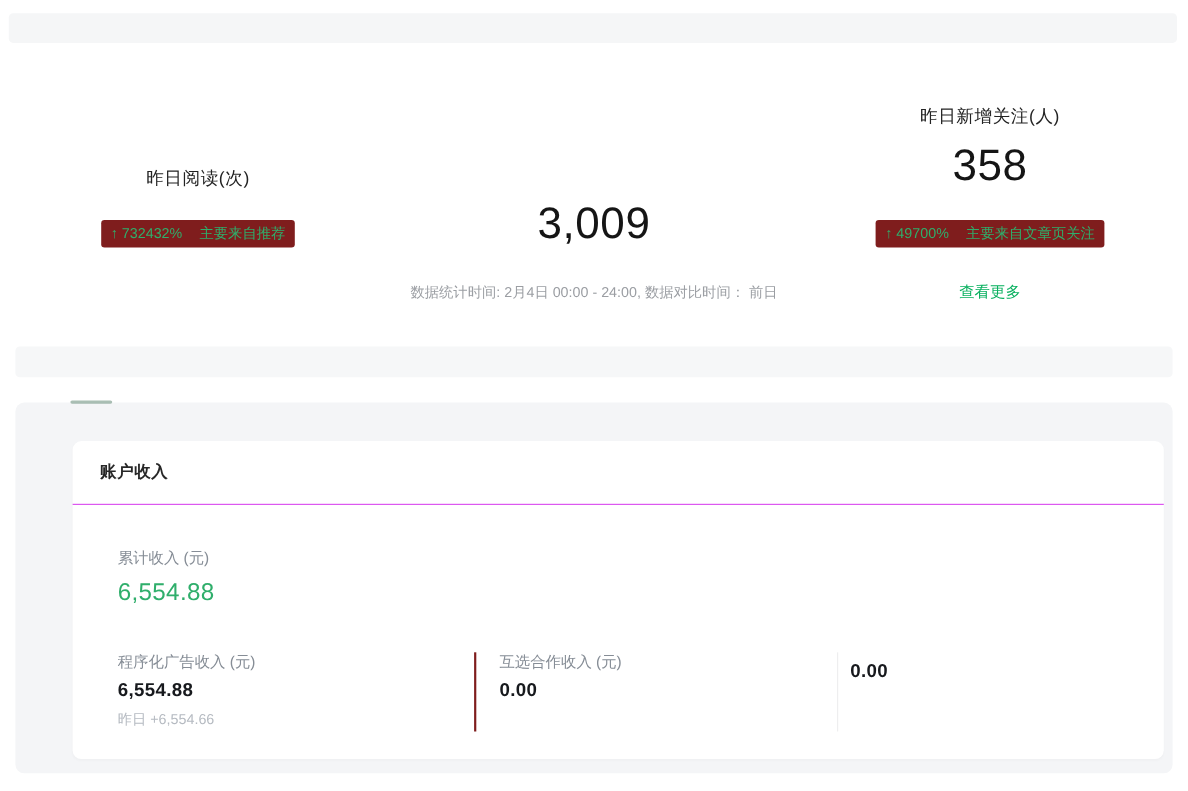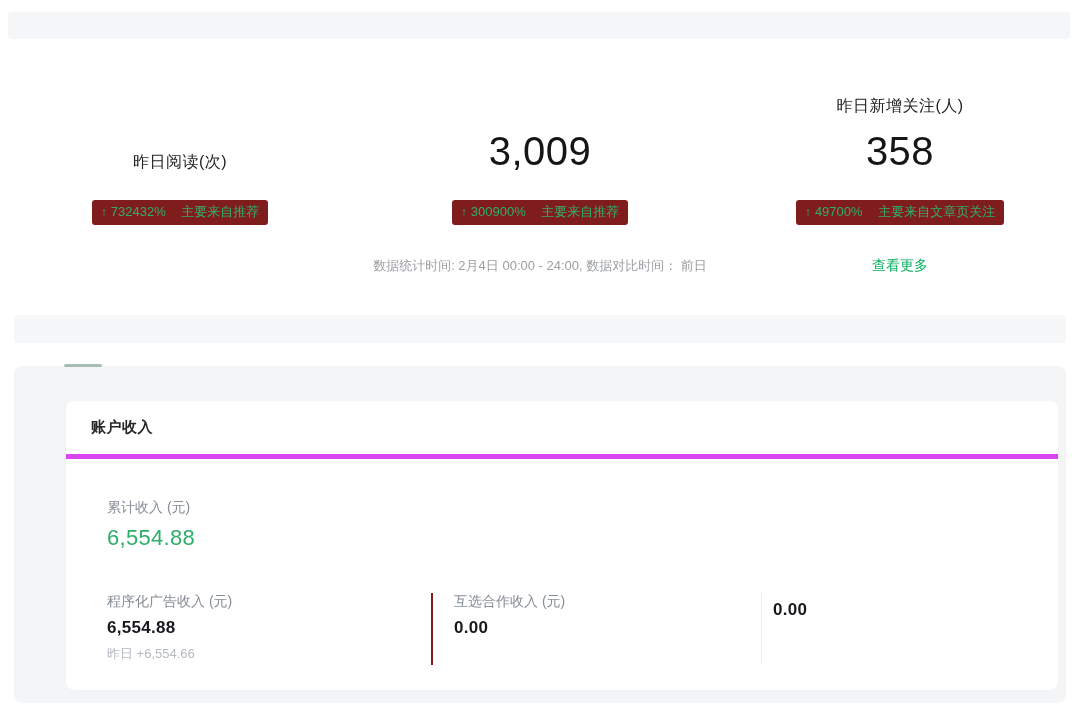--- a/index.html
+++ b/index.html
@@ -106,21 +106,21 @@
     left: 52px; top: 35px; right: 8px; bottom: 13px;
     background: #ffffff;
     border-radius: 8px;
     box-shadow: 0 1px 2px rgba(0,0,0,0.02);
   }
   .card-header {
     height: 58px;
     display: flex;
     align-items: center;
     padding-left: 25px;
-    border-bottom: 5px solid #d946ef;
+    border-bottom: 1px solid #d946ef;
   }
   .card-title {
     font-size: 15px;
     font-weight: 700;
     color: #272727;
     letter-spacing: 0.5px;
   }
   .card-body { padding-top: 40px; }
 
   .total-block { padding-left: 41px; }
@@ -169,24 +169,20 @@
       <div class="stat-label">昨日阅读(次)</div>
       <div class="stat-badge">
         <span class="badge-pct">↑ 732432%</span>
         <span class="badge-note">主要来自推荐</span>
       </div>
       <div class="stat-footer"></div>
     </div>
 
     <div class="stat-col">
       <div class="stat-value">3,009</div>
-      <div class="stat-badge">
-        <span class="badge-pct">↑ 300900%</span>
-        <span class="badge-note">主要来自推荐</span>
-      </div>
       <div class="stat-footer">
         <span class="time-note">数据统计时间: 2月4日 00:00 - 24:00, 数据对比时间： 前日</span>
       </div>
     </div>
 
     <div class="stat-col">
       <div class="stat-label">昨日新增关注(人)</div>
       <div class="stat-value">358</div>
       <div class="stat-badge">
         <span class="badge-pct">↑ 49700%</span>

